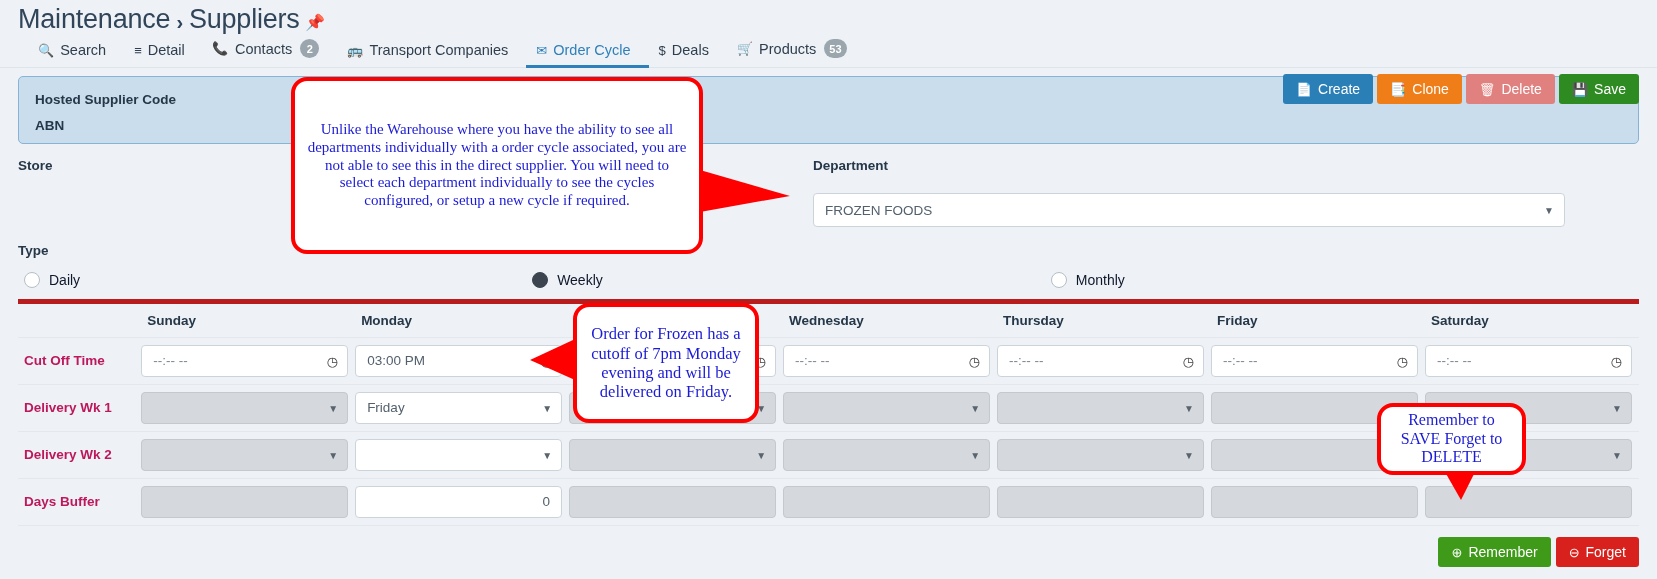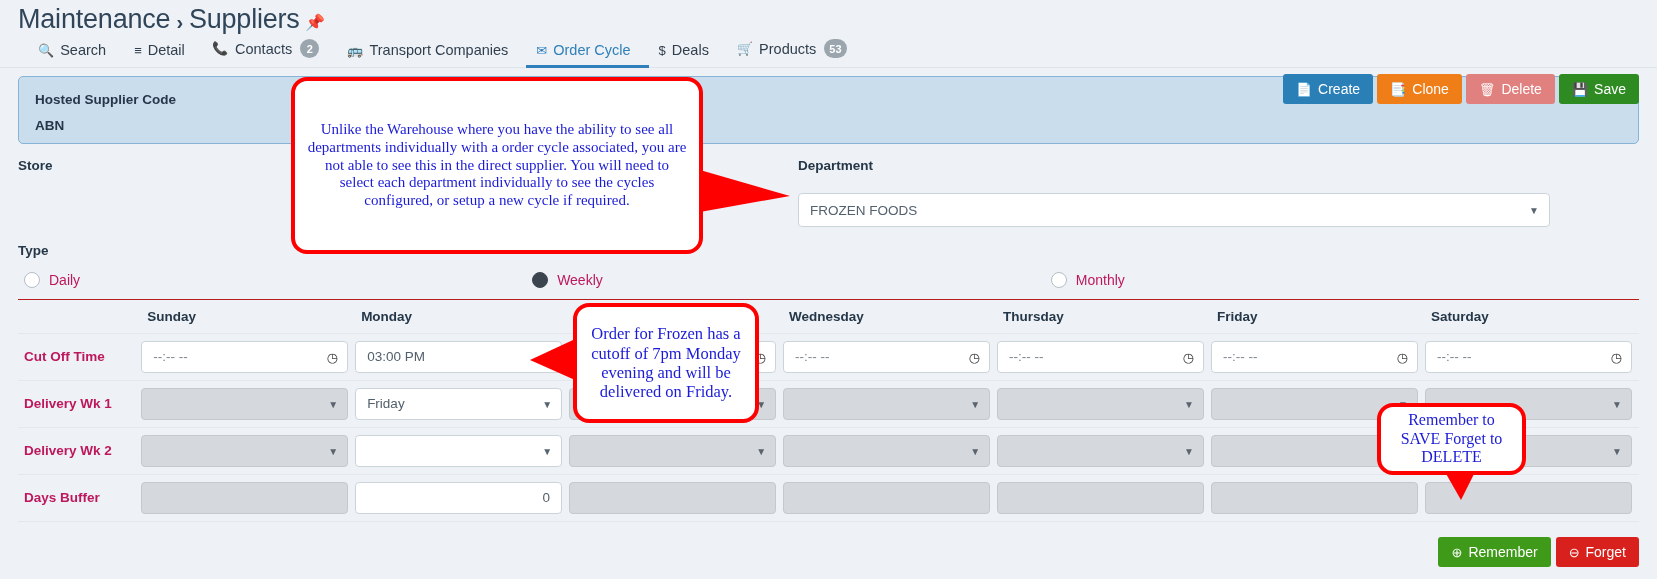--- a/index.html
+++ b/index.html
@@ -98,55 +98,55 @@
   .btn-delete{ background:#e0817f; }
   .btn-save  { background:#2e8b22; }
   .btn-remember{ background:#3e9a18; }
   .btn-forget{ background:#d8211c; }
 
   
   .formzone{ position:relative; margin-top:14px; padding-left:18px; }
   .flabel{
     font-size:13.5px; font-weight:bold; color:#253748;
   }
-  .fieldrow{ display:flex; align-items:flex-start; }
+  .fieldrow{ display:flex; align-items:flex-start;gap:15px; }
   .col-left{ width:780px; }
   .col-right{ width:770px; }
   .select-box{
     width:752px; height:34px;
     border:1px solid #ccd4db; border-radius:4px;
     background:#fff;
     font-size:13.5px; color:#53606d;
     padding:0 30px 0 11px;
     display:flex; align-items:center;
     position:relative;
   }
   .select-box .chev{
     position:absolute; right:10px; top:50%; transform:translateY(-50%);
     font-size:10px; color:#59646f;
   }
 
   
   .radios{
     display:flex; margin-top:14px; padding-left:18px;
   }
-  .radio-item{ display:flex; align-items:center; gap:9px; font-size:14px; color:#be185d; }
+  .radio-item{ display:flex; align-items:center; gap:9px; font-size:14px; color:#0f172a; }
   .radio{
     width:16px; height:16px; border-radius:50%;
     border:1px solid #b6bec6; background:#fff;
     display:inline-block; position:relative;
   }
   .radio.checked{ background:#3c4450; border-color:#3c4450; }
   .radio.checked:after{
     content:""; position:absolute; inset:2px;
     border-radius:50%; background:#3c4450;
   }
 
   
-  .tablewrap{ margin:11px 18px 0 18px; border-top:1px solid #b91c1c; }
+  .tablewrap{ margin:11px 18px 0 18px; border-top:5px solid #b91c1c; }
   table.sched{ border-collapse:collapse; width:1621px; table-layout:fixed; }
   table.sched th, table.sched td{
     border-bottom:1px solid #e2e8ee;
     padding:0;
     vertical-align:middle;
   }
   table.sched th{
     font-size:13.5px; font-weight:bold; color:#253748;
     height:33px; text-align:left; padding-left:6px;
   }

